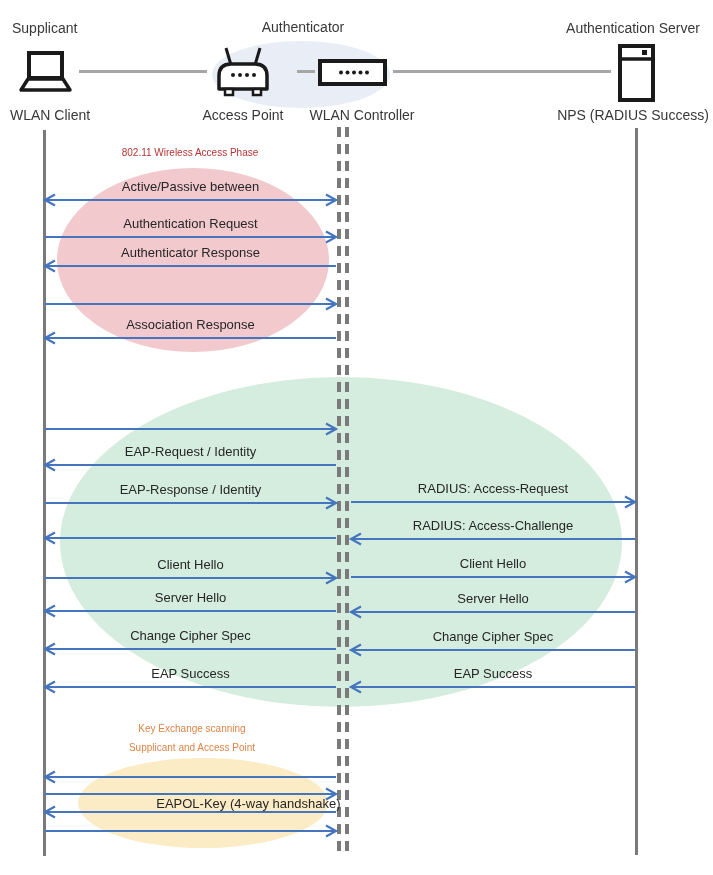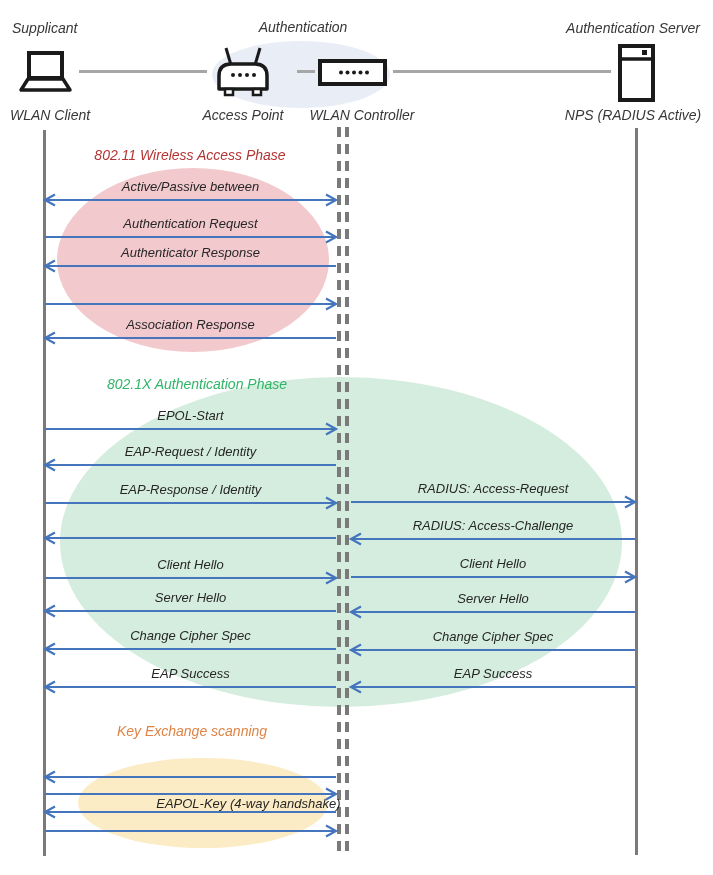--- a/index.html
+++ b/index.html
@@ -1,18 +1,18 @@
 <!DOCTYPE html>
 <html><head>
 <meta charset="utf-8">
 <style>
   html,body{margin:0;padding:0;background:#fff;}
   .stage{
     position:relative;width:713px;height:856px;background:#ffffff;
-    font-family:"Liberation Sans",sans-serif;overflow:hidden;font-style:italic;
+    font-family:"Liberation Sans",sans-serif;overflow:hidden;
   }
   .ellipse{position:absolute;border-radius:50%;}
   #auth-ellipse{left:212px;top:41px;width:178px;height:67px;}
   #pink-ellipse{left:57px;top:168px;width:272px;height:184px;}
   #green-ellipse{left:60px;top:377px;width:562px;height:330px;}
   #yellow-ellipse{left:78px;top:758px;width:250px;height:90px;}
 
   .lifeline{position:absolute;width:3px;}
   #lifeline-client{left:43px;top:130px;height:731px;}
   #lifeline-server{left:635px;top:128px;height:727px;}
@@ -36,21 +36,21 @@
   #label-ap{left:243px;top:107px;}
   #label-wlc{left:362px;top:107px;}
   #label-nps{left:633px;top:107px;}
 
   .icon{position:absolute;}
   #laptop-icon{left:13px;top:50px;}
   #ap-icon{left:214px;top:45px;}
   #wlc-icon{left:318px;top:59px;}
   #server-icon{left:617px;top:43px;}
 
-  .phase-title{position:absolute;font-size:14px;white-space:nowrap;transform:translateX(-50%);}
+  .phase-title{position:absolute;font-size:10px;white-space:nowrap;transform:translateX(-50%);}
   #phase1-title{left:190px;top:147px;}
   #phase2-title{left:197px;top:376px;}
   #phase3-title-1{left:192px;top:723px;}
   #phase3-title-2{left:192px;top:742px;}
 
   #arrows{position:absolute;left:0;top:0;pointer-events:none;}
   .msg-label{
     position:absolute;width:300px;text-align:center;font-size:13px;
     color:#262626;white-space:nowrap;
   }
@@ -59,21 +59,21 @@
 <body>
 
 <div class="stage" id="stage">
 
   <div class="ellipse" id="auth-ellipse" style="background-color: rgb(233, 237, 246);"></div>
   <div class="ellipse" id="pink-ellipse" style="background-color: rgb(242, 201, 205);"></div>
   <div class="ellipse" id="green-ellipse" style="background-color: rgb(213, 237, 223);"></div>
   <div class="ellipse" id="yellow-ellipse" style="background-color: rgb(252, 236, 197);"></div>
 
   <div class="actor-role" id="role-supplicant">Supplicant</div>
-  <div class="actor-role centered" id="role-authenticator">Authentication</div>
+  <div class="actor-role centered" id="role-authenticator">Authenticator</div>
   <div class="actor-role centered" id="role-server">Authentication Server</div>
 
   <div class="conn" id="conn-1"></div>
   <div class="conn" id="conn-2"></div>
   <div class="conn" id="conn-3"></div>
 
   <svg class="icon" id="laptop-icon" width="62" height="44" viewBox="0 0 62 44">
     <rect x="16" y="3" width="33" height="25" fill="#fff" stroke="#1a1a1a" stroke-width="4"></rect>
     <path d="M8 40 L57 40 L50 29 L15 29 Z" fill="#fff" stroke="#1a1a1a" stroke-width="3.5" stroke-linejoin="round"></path>
   </svg>
@@ -101,30 +101,30 @@
 
   <svg class="icon" id="server-icon" width="40" height="60" viewBox="0 0 40 60">
     <rect x="3" y="3" width="33" height="54" fill="#fff" stroke="#1a1a1a" stroke-width="4"></rect>
     <line x1="3" y1="16" x2="36" y2="16" stroke="#1a1a1a" stroke-width="3.5"></line>
     <rect x="25" y="7" width="5" height="5" fill="#1a1a1a"></rect>
   </svg>
 
   <div class="device-label" id="label-client">WLAN Client</div>
   <div class="device-label centered" id="label-ap">Access Point</div>
   <div class="device-label centered" id="label-wlc">WLAN Controller</div>
-  <div class="device-label centered" id="label-nps">NPS (RADIUS Active)</div>
+  <div class="device-label centered" id="label-nps">NPS (RADIUS Success)</div>
 
   <div class="lifeline" id="lifeline-client" style="background-color: rgb(122, 122, 122);"></div>
   <div class="lifeline" id="lifeline-server" style="background-color: rgb(122, 122, 122);"></div>
   <div class="dashline" id="dashline-1" style="background: repeating-linear-gradient(rgb(122, 122, 122) 0px, rgb(122, 122, 122) 10px, transparent 10px, transparent 17px);"></div>
   <div class="dashline" id="dashline-2" style="background: repeating-linear-gradient(rgb(122, 122, 122) 0px, rgb(122, 122, 122) 10px, transparent 10px, transparent 17px);"></div>
 
   <div class="phase-title" id="phase1-title" style="color: rgb(180, 52, 52);">802.11 Wireless Access Phase</div>
-  <div class="phase-title" id="phase2-title" style="color: rgb(47, 181, 103);">802.1X Authentication Phase</div>
   <div class="phase-title" id="phase3-title-1" style="color: rgb(222, 131, 69);">Key Exchange scanning</div>
+  <div class="phase-title" id="phase3-title-2" style="color: rgb(222, 131, 69);">Supplicant and Access Point</div>
 
   <svg id="arrows" width="713" height="875">
       <g>
         <line x1="45" y1="200" x2="336" y2="200" stroke="#4575bc" stroke-width="2.2"></line>
         <path d="M 326 194.5 L 336 200 L 326 205.5" fill="none" stroke="#4575bc" stroke-width="2.2"></path>
         <path d="M 55 194.5 L 45 200 L 55 205.5" fill="none" stroke="#4575bc" stroke-width="2.2"></path>
       </g>
       <g>
         <line x1="45" y1="237" x2="336" y2="237" stroke="#4575bc" stroke-width="2.2"></line>
         <path d="M 326 231.5 L 336 237 L 326 242.5" fill="none" stroke="#4575bc" stroke-width="2.2"></path>
@@ -212,21 +212,20 @@
       <g>
         <line x1="45" y1="831" x2="336" y2="831" stroke="#4575bc" stroke-width="2.2"></line>
         <path d="M 326 825.5 L 336 831 L 326 836.5" fill="none" stroke="#4575bc" stroke-width="2.2"></path>
       </g>
     </svg>
 
 <div class="msg-label" style="color: rgb(38, 38, 38); left: 40.5px; top: 179px;">Active/Passive between</div>
     <div class="msg-label" style="color: rgb(38, 38, 38); left: 40.5px; top: 216px;">Authentication Request</div>
     <div class="msg-label" style="color: rgb(38, 38, 38); left: 40.5px; top: 245px;">Authenticator Response</div>
     <div class="msg-label" style="color: rgb(38, 38, 38); left: 40.5px; top: 317px;">Association Response</div>
-    <div class="msg-label" style="color: rgb(38, 38, 38); left: 40.5px; top: 408px;">EPOL-Start</div>
     <div class="msg-label" style="color: rgb(38, 38, 38); left: 40.5px; top: 444px;">EAP-Request / Identity</div>
     <div class="msg-label" style="color: rgb(38, 38, 38); left: 40.5px; top: 482px;">EAP-Response / Identity</div>
     <div class="msg-label" style="color: rgb(38, 38, 38); left: 343px; top: 481px; text-align: center;">RADIUS: Access-Request</div>
     <div class="msg-label" style="color: rgb(38, 38, 38); left: 343px; top: 518px;">RADIUS: Access-Challenge</div>
     <div class="msg-label" style="color: rgb(38, 38, 38); left: 40.5px; top: 557px;">Client Hello</div>
     <div class="msg-label" style="color: rgb(38, 38, 38); left: 343px; top: 556px;">Client Hello</div>
     <div class="msg-label" style="color: rgb(38, 38, 38); left: 40.5px; top: 590px;">Server Hello</div>
     <div class="msg-label" style="color: rgb(38, 38, 38); left: 343px; top: 591px;">Server Hello</div>
     <div class="msg-label" style="color: rgb(38, 38, 38); left: 40.5px; top: 628px;">Change Cipher Spec</div>
     <div class="msg-label" style="color: rgb(38, 38, 38); left: 343px; top: 629px;">Change Cipher Spec</div>

